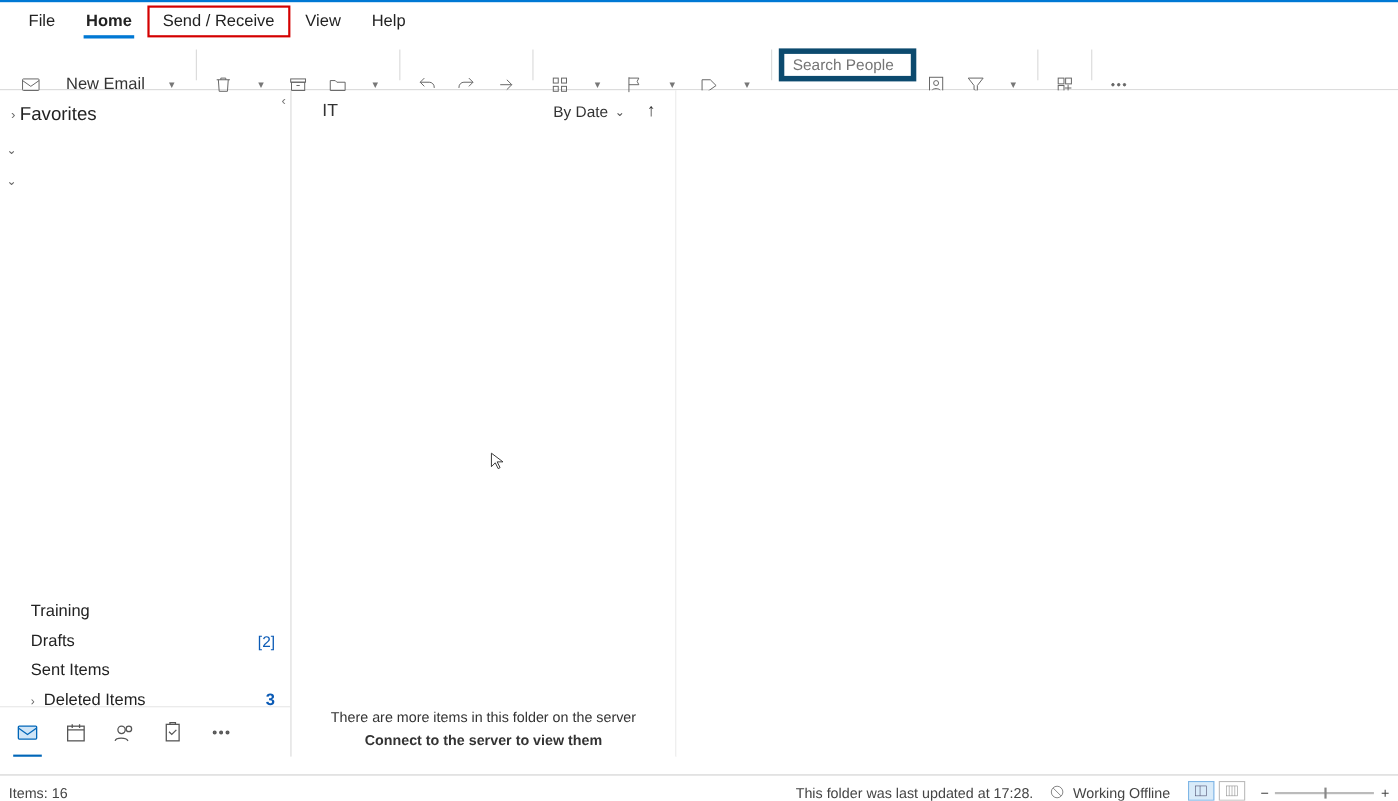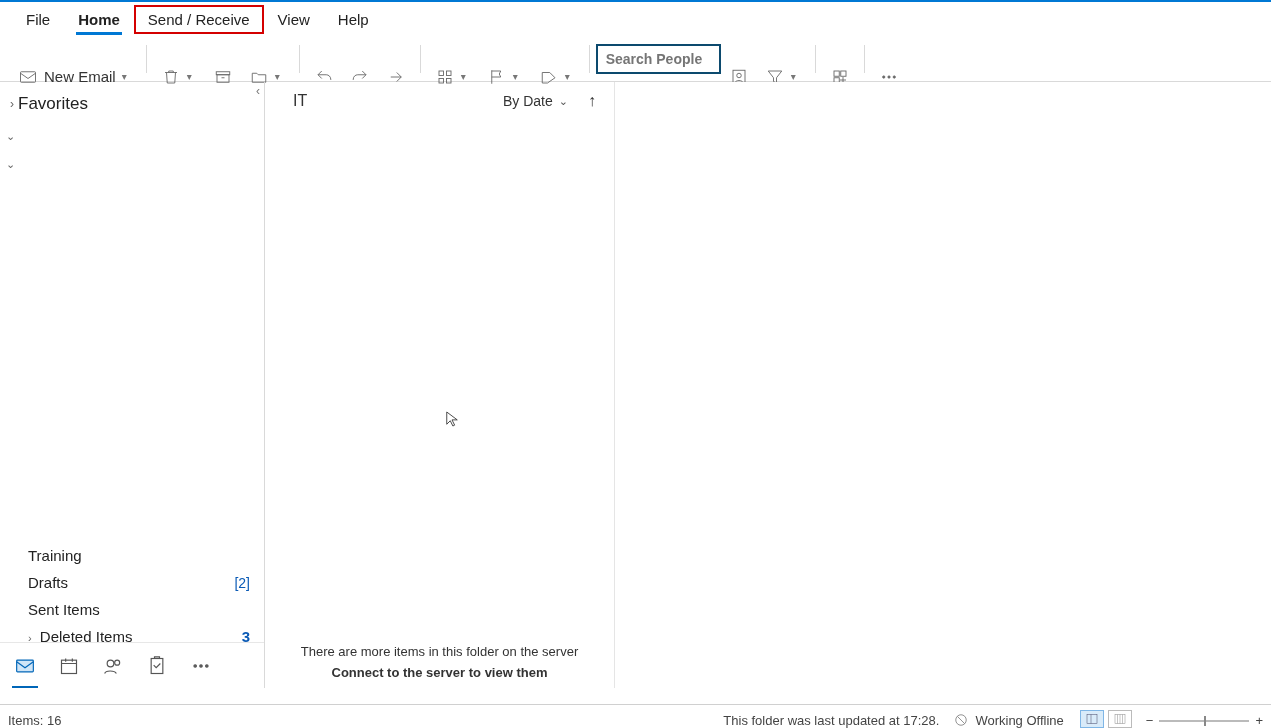--- a/index.html
+++ b/index.html
@@ -11,26 +11,26 @@
 
   
   .tabbar { display: flex; align-items: center; height: 34px; border-bottom: 0px solid #e1e1e1; padding-left: 12px; gap: 0; }
   .tab { padding: 6px 14px 6px 14px; font-size: 15px; color: #222; cursor: pointer; }
   .tab.active { font-weight: 600; position: relative; }
   .tab.active::after { content:""; position:absolute; left:12px; right:12px; bottom:-1px; height:3px; background:#0078d4; }
   .tab.boxed { border: 2px solid #d40000; padding: 4px 12px; }
 
   
   .ribbon { display: flex; align-items: center; height: 46px; border-bottom: 1px solid #d9d9d9; padding-left: 10px; gap: 0; }
-  .rbtn { display:flex; align-items:center; gap:6px; padding: 6px 8px; font-size: 15px; color:#333; cursor:pointer;margin-top:36px; }
+  .rbtn { display:flex; align-items:center; gap:22px; padding: 6px 8px; font-size: 15px; color:#333; cursor:pointer;margin-top:36px; }
   .ricon { width:20px; height:20px; display:flex; align-items:center; justify-content:center; color:#555; }
   .ricon svg { width:18px; height:18px; stroke:#666; stroke-width:1.2; fill:none; }
   .rdrop { width:10px; font-size:10px; color:#777; }
   .rsplit { width:1px; height:28px; background:#d9d9d9; margin:0 6px; }
-  .search-box { width:125px; height:30px; border:2px solid #0c4a6e; background:#fff; padding:0 8px; font-size:14px; color:#be185d;font-weight:bold; }
+  .search-box { width:125px; height:30px; border:5px solid #0c4a6e; background:#fff; padding:0 8px; font-size:14px; color:#be185d; }
 
   
   .main { flex:1; display:flex; overflow:hidden; }
 
   
   .nav { width:265px; border-right:1px solid #d9d9d9; display:flex; flex-direction:column; position:relative; }
   .nav-collapse { position:absolute; right:4px; top:2px; font-size:12px; color:#777;}
   .nav-top { flex:1; overflow:hidden; padding-top:4px; }
   .fav { display:flex; align-items:center; gap:4px; padding:8px 10px; font-size:17px; color:#222; cursor:pointer;}
   .fav .chev { font-size:12px; color:#666;}

